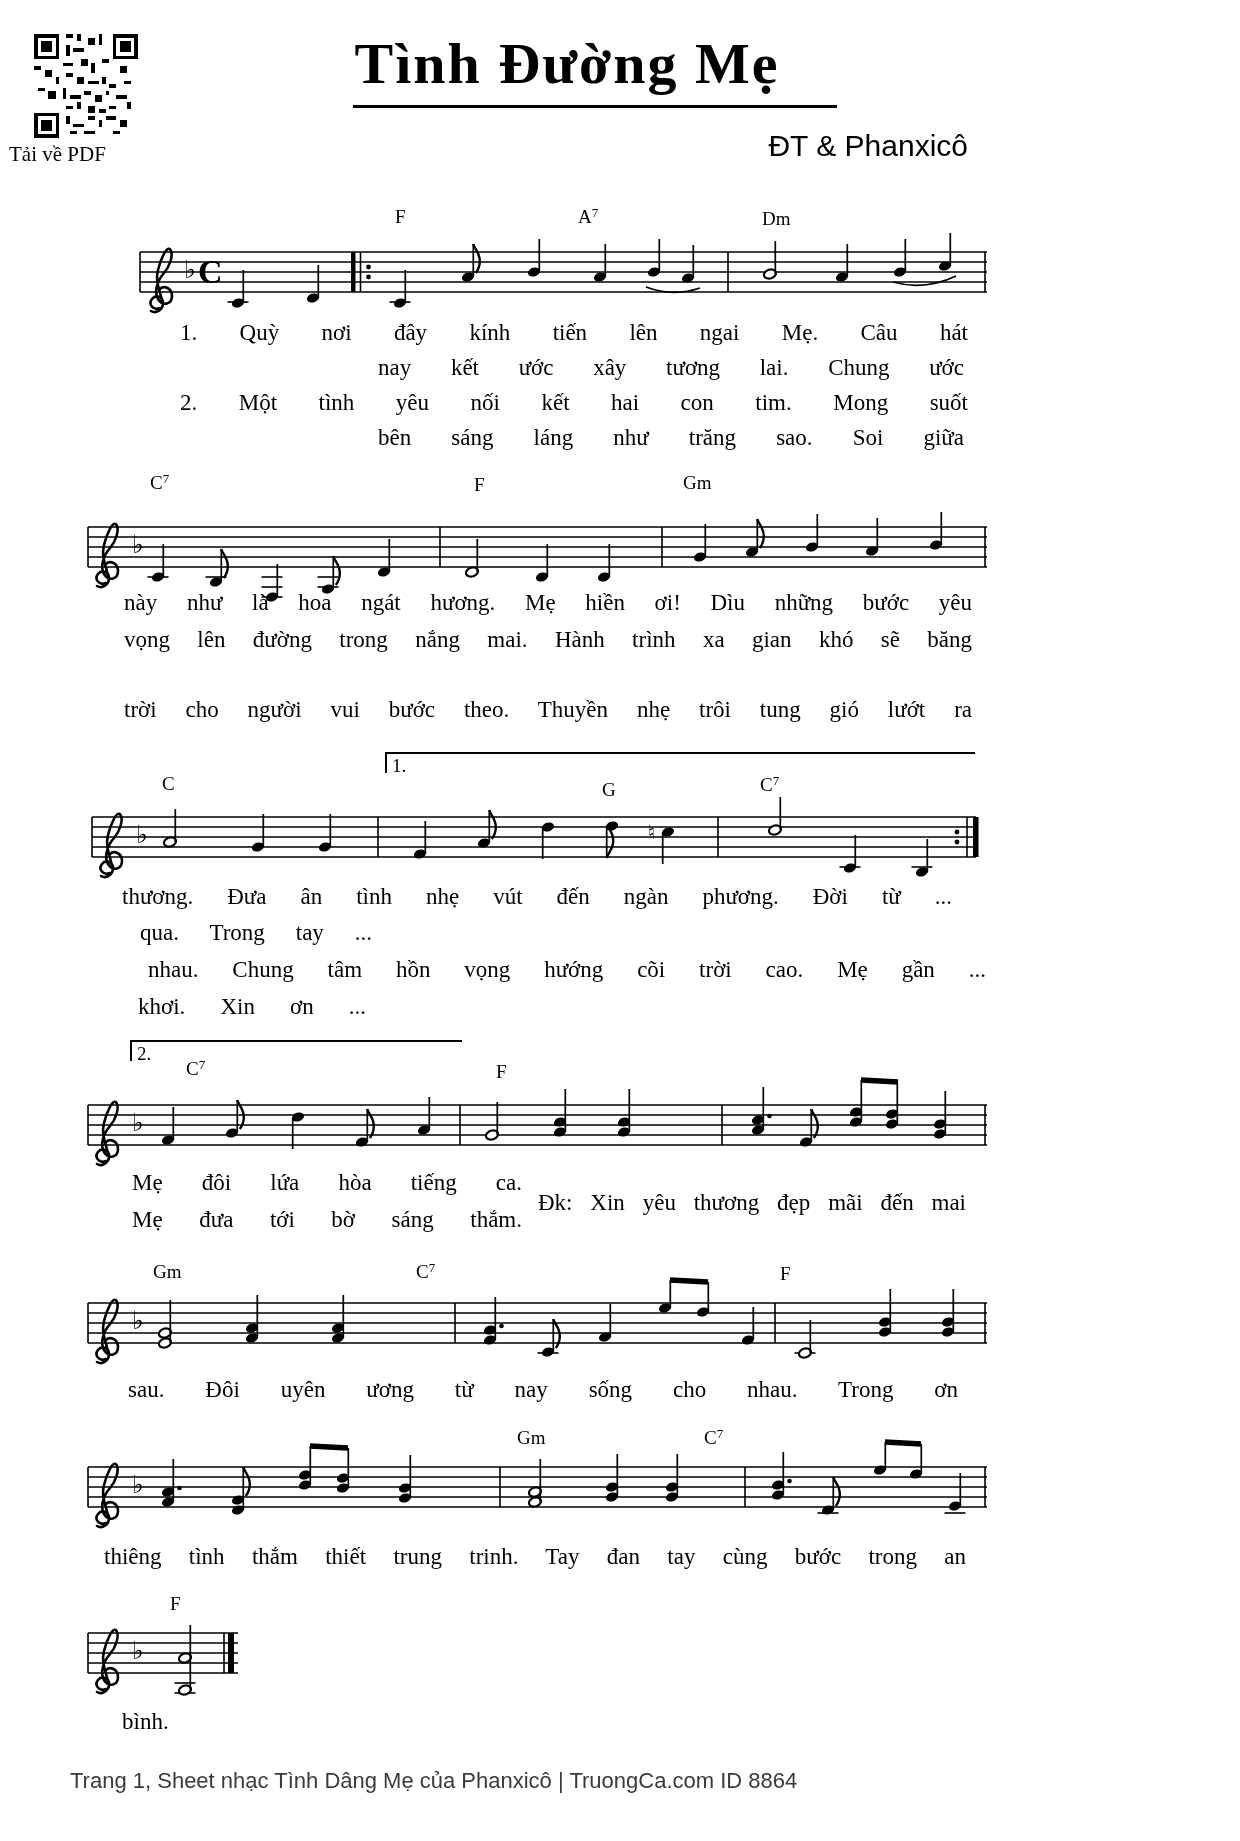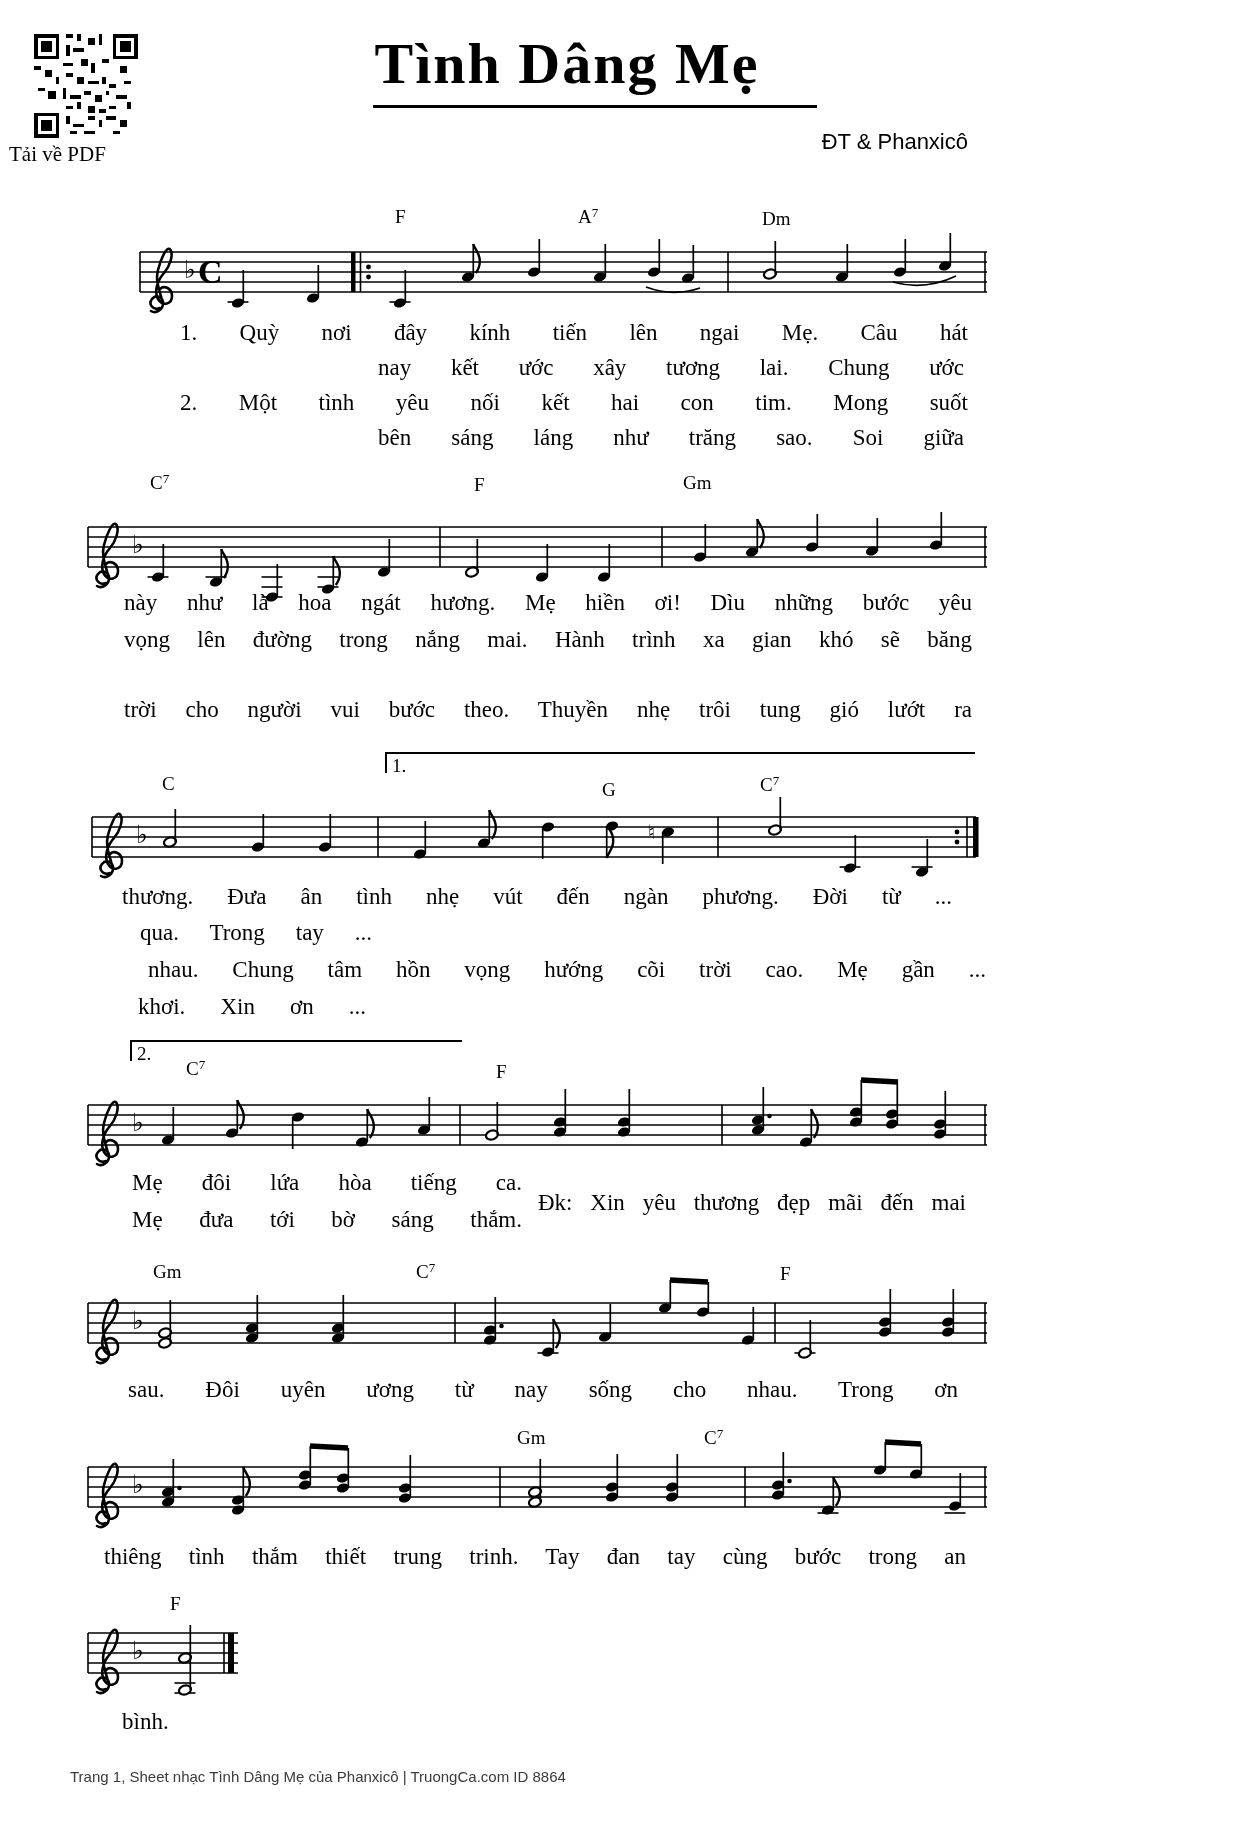--- a/index.html
+++ b/index.html
@@ -3,36 +3,36 @@
 <meta charset="utf-8">
 <style>
   html,body{margin:0;padding:0;background:#fff;}
   #page{position:relative;width:1240px;height:1841px;background:#fff;overflow:hidden;
         font-family:"Liberation Serif","DejaVu Serif",serif;color:#000;}
   .title-wrap{position:absolute;top:30px;left:0;width:100%;text-align:center;}
   .title{display:inline-block;font-family:"Liberation Serif","DejaVu Serif",serif;
          font-weight:bold;font-size:58px;letter-spacing:2px;
          border-bottom:3px solid #000;padding:0 58px 8px 2px;transform:translateX(-25px);}
   .author{position:absolute;top:129px;right:272px;
-          font-family:"Liberation Sans","DejaVu Sans",sans-serif;font-size:22px;}
+          font-family:"Liberation Sans","DejaVu Sans",sans-serif;font-size:30px;}
   .qr-wrap{position:absolute;left:34px;top:34px;width:104px;}
   .qr-caption{position:absolute;left:9px;top:142px;
           font-family:Liberation Serif, serif;font-size:21px;white-space:nowrap;}
   #notation-svg{position:absolute;left:0;top:0;}
   .chord{position:absolute;font-size:19px;font-family:"Liberation Serif","DejaVu Serif",serif;white-space:nowrap;}
   .chord .sup{font-size:13px;vertical-align:6px;}
   .lyr{position:absolute;font-size:23px;line-height:1.12;
        font-family:"Liberation Serif","DejaVu Serif",serif;
        text-align:justify;text-align-last:justify;white-space:nowrap;}
   .lyr.nojust{text-align:center;text-align-last:left;}
   .volta{position:absolute;height:19px;border-top:2px solid #000;border-left:2px solid #000;}
   .volta span{display:inline-block;margin:1px 0 0 5px;font-size:19px;
        font-family:"Liberation Serif","DejaVu Serif",serif;}
   .footer{position:absolute;left:70px;top:1768px;color:#3a3a3a;
-       font-family:"Liberation Sans","DejaVu Sans",sans-serif;font-size:15px;white-space:nowrap;text-align:right;}
+       font-family:"Liberation Sans","DejaVu Sans",sans-serif;font-size:22px;white-space:nowrap;text-align:right;}
 </style>
 </head>
 <body>
 
 <div id="page">
 
   <div class="qr-wrap">
     <svg width="104" height="104" viewBox="0 0 29 29" shape-rendering="crispEdges">
       <rect x="0" y="0" width="29" height="29" fill="#fff"></rect>
       <g fill="#000">
@@ -91,21 +91,21 @@
         <rect x="24" y="24" width="2" height="2"></rect>
           <rect x="10" y="27" width="2" height="1"></rect>
           <rect x="14" y="27" width="3" height="1"></rect>
         <rect x="22" y="27" width="2" height="1"></rect>
       </g>
     </svg>
   </div>
   <div class="qr-caption">Tải về PDF</div>
 
   <div class="title-wrap">
-    <span class="title">Tình Dâng Mẹ</span>
+    <span class="title">Tình Đường Mẹ</span>
   </div>
   <div class="author">ĐT &amp; Phanxicô</div>
 
   <svg id="notation-svg" width="1240" height="1841" viewBox="0 0 1240 1841">
       <line x1="140" y1="252" x2="987" y2="252" stroke="#000" stroke-width="1.3"></line>
       <line x1="140" y1="262" x2="987" y2="262" stroke="#000" stroke-width="1.3"></line>
       <line x1="140" y1="272" x2="987" y2="272" stroke="#000" stroke-width="1.3"></line>
       <line x1="140" y1="282" x2="987" y2="282" stroke="#000" stroke-width="1.3"></line>
       <line x1="140" y1="292" x2="987" y2="292" stroke="#000" stroke-width="1.3"></line>
       <line x1="140" y1="252" x2="140" y2="292" stroke="#000" stroke-width="1.6"></line>

